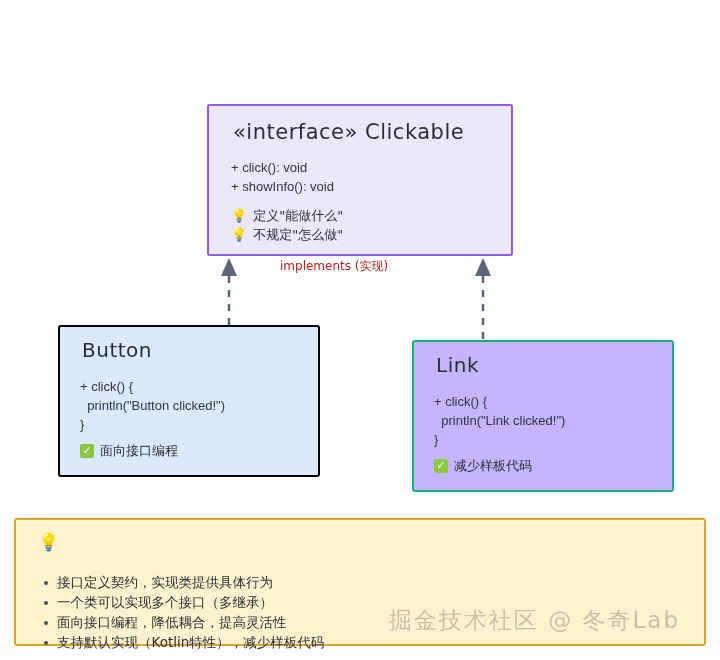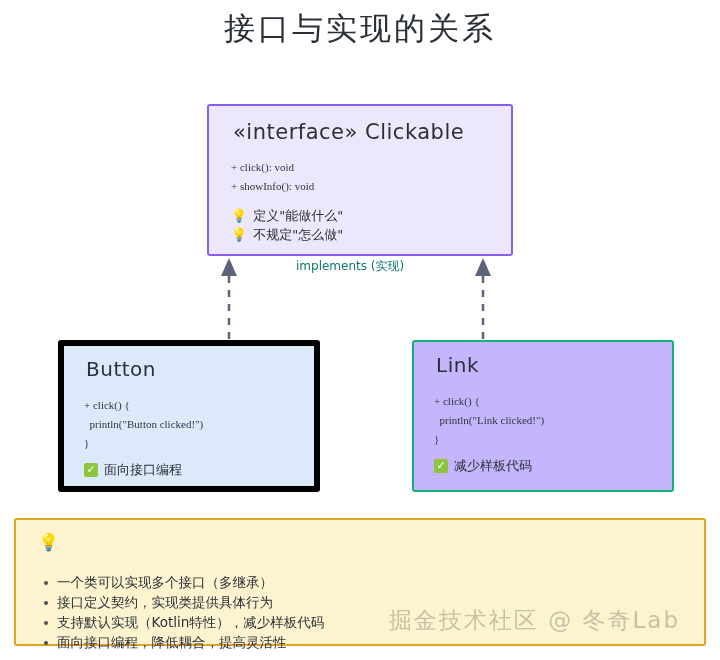--- a/index.html
+++ b/index.html
@@ -43,22 +43,22 @@
     border-radius: 3px;
   }
   .uml-title {
     font-family: "DejaVu Sans", "Liberation Sans", sans-serif;
     font-size: 20px;
     letter-spacing: 0.5px;
     color: #2b3038;
     white-space: nowrap;
   }
   .uml-members {
-    font-family: Liberation Serif, serif;
-    font-size: 11px;
+    font-family: Liberation Sans, sans-serif;
+    font-size: 13px;
     line-height: 19px;
     color: #31363f;
     white-space: pre;
   }
   .uml-notes {
     font-family: "DejaVu Sans", "Liberation Sans", sans-serif;
     font-size: 13px;
     line-height: 19px;
     color: #2b3038;
   }
@@ -95,25 +95,25 @@
   }
   #interface-box .uml-notes {
     position: absolute;
     left: 22px;
     top: 100px;
   }
 
   
   #button-box {
     left: 58px;
-    top: 340px;
+    top: 325px;
     width: 262px;
     height: 152px;
     background: #dce9fa;
-    border: 6px solid #000000;
+    border: 2px solid #000000;
   }
   
   #link-box {
     left: 412px;
     top: 340px;
     width: 262px;
     height: 152px;
     background: #c4b5fd;
     border: 2px solid #13b077;
   }
@@ -150,24 +150,24 @@
   .connector {
     position: absolute;
     top: 256px;
     width: 18px;
     height: 86px;
   }
   #connector-button { left: 220px; }
   #connector-link   { left: 474px; }
   .edge-label {
     position: absolute;
-    left: 296px;
+    left: 280px;
     top: 258px;
     font-size: 12px;
-    color: #0f766e;
+    color: #b91c1c;
     font-family: "DejaVu Sans", "Liberation Sans", sans-serif;
     white-space: nowrap;
   }
 
   
   #benefits-box {
     position: absolute;
     left: 14px;
     top: 518px;
     width: 692px;
@@ -226,21 +226,20 @@
     font-family: "DejaVu Sans", "Liberation Sans", sans-serif;
     white-space: nowrap;
     pointer-events: none;
   }
 </style>
 </head>
 <body>
 
 <div id="canvas">
 
-  <div class="page-title">接口与实现的关系</div>
 
   <div class="uml-box" id="interface-box">
     <div class="uml-title">«interface» Clickable</div>
     <div class="uml-members">+ click(): void
 + showInfo(): void</div>
     <div class="uml-notes">
       <div class="note-line">
         <span class="note-ico">💡</span>
         <span>定义"能做什么"</span>
       </div>
@@ -285,21 +284,21 @@
         <span>减少样板代码</span>
       </div>
     </div>
   </div>
 
   <div id="benefits-box">
     <div id="benefits-title">
       <span>💡</span>
     </div>
     <ul id="benefits-list">
+      <li>接口定义契约，实现类提供具体行为</li>
       <li>一个类可以实现多个接口（多继承）</li>
-      <li>接口定义契约，实现类提供具体行为</li>
+      <li>面向接口编程，降低耦合，提高灵活性</li>
       <li>支持默认实现（Kotlin特性），减少样板代码</li>
-      <li>面向接口编程，降低耦合，提高灵活性</li>
     </ul>
     <div id="watermark">掘金技术社区 @ 冬奇Lab</div>
   </div>
 
 </div>
 
 </body></html>

